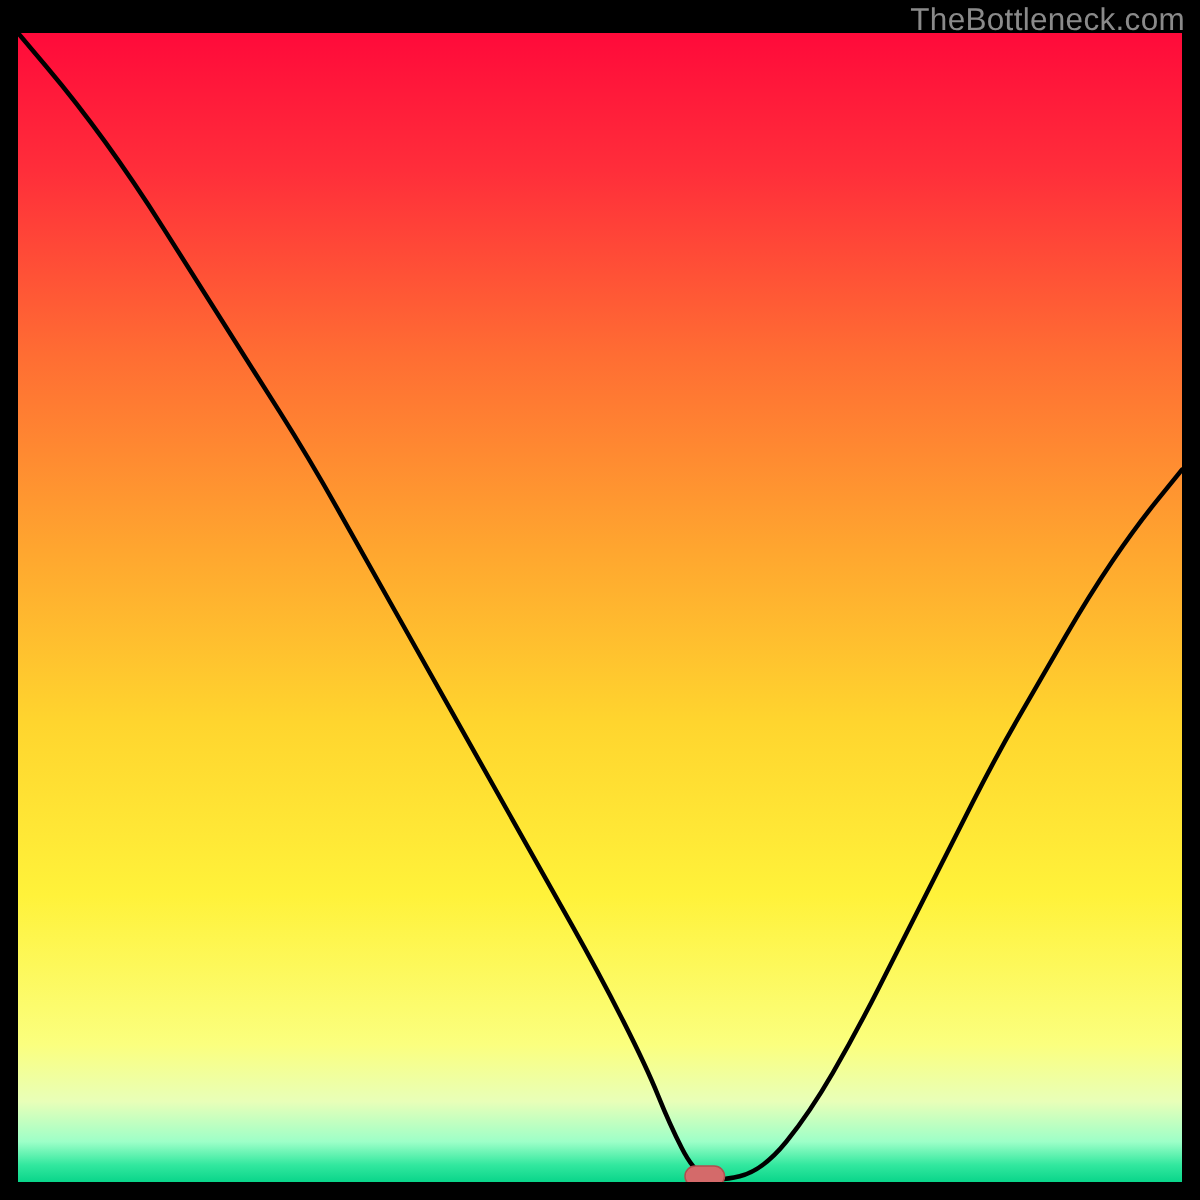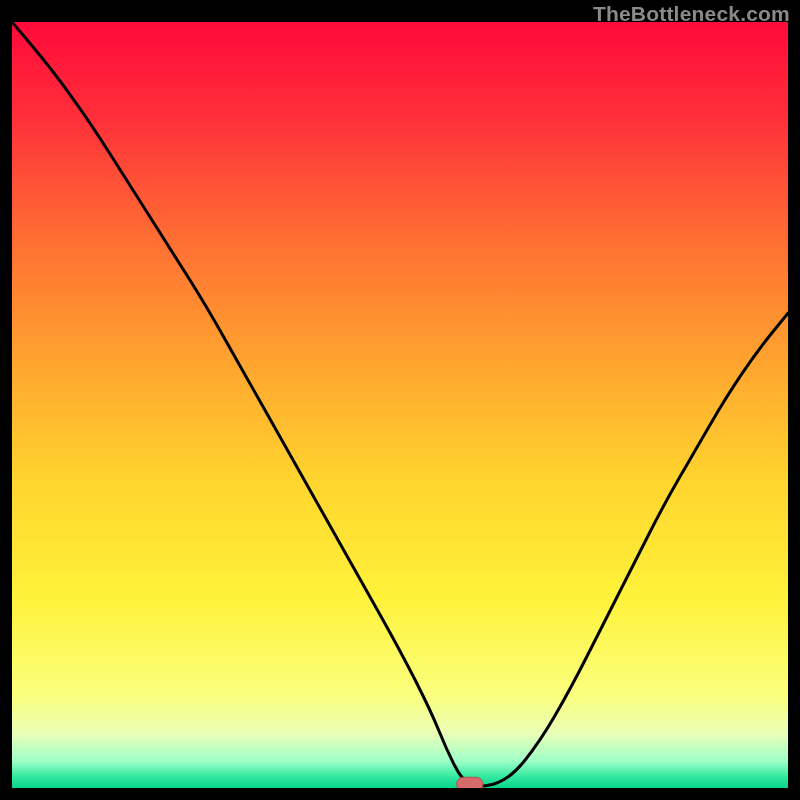--- a/index.html
+++ b/index.html
@@ -25,21 +25,21 @@
   }
   .plot svg {
     display: block;
   }
   .watermark {
     position: absolute;
     top: 2px;
     right: 10px;
     font-family: Arial, Helvetica, sans-serif;
     font-size: 21px;
-    font-weight: 700;
+    font-weight: 400;
     color: #8a8a8a;
     letter-spacing: 0.2px;
   }
 </style>
 </head>
 <body>
 
 <div class="frame">
   <div class="watermark">TheBottleneck.com</div>
   <div class="plot">

